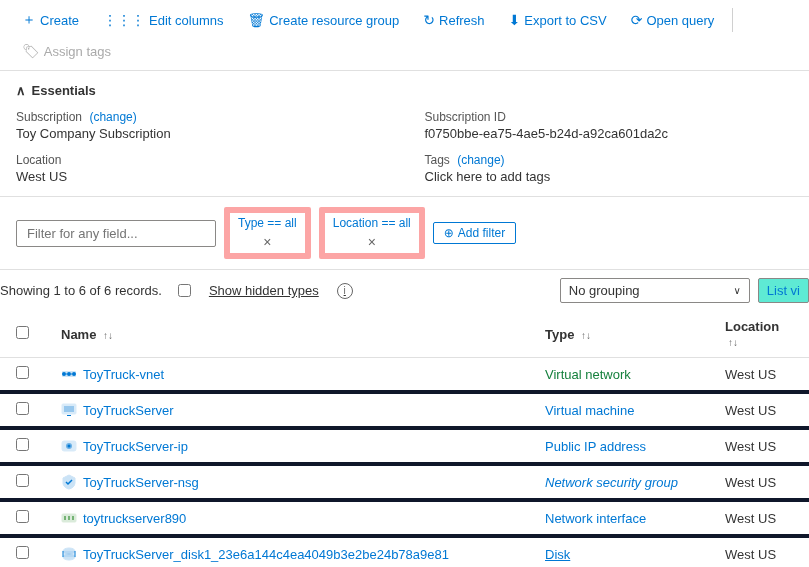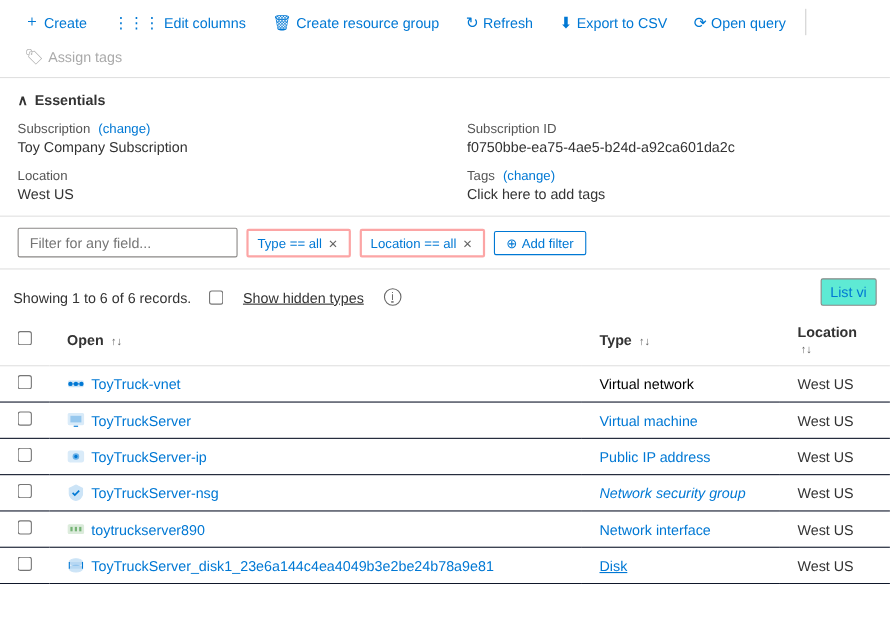--- a/index.html
+++ b/index.html
@@ -66,26 +66,27 @@
       padding: 5px 10px;
       font-size: 13px;
       width: 200px;
       color: #666;
       outline: none;
     }
     .filter-chip {
       display: flex;
       align-items: center;
       gap: 4px;
-      border: 2px solid #fca5a5;
+      border: 6px solid #fca5a5;
       border-radius: 2px;
       padding: 3px 8px;
       font-size: 12px;
       color: #0078d4;
       background: #fff;
+      flex-direction: column;
     }
     .filter-chip .close-btn {
       cursor: pointer;
       font-size: 14px;
       color: #666;
       border: none;
       background: none;
       padding: 0 2px;
     }
     .add-filter-btn {
@@ -96,22 +97,22 @@
       border-radius: 2px;
       padding: 3px 10px;
       font-size: 12px;
       color: #0078d4;
       background: #fff;
       cursor: pointer;
     }
 
     .list-controls {
       display: flex;
-      align-items: flex-end;
-      padding: 8px 12px;
+      align-items: center;
+      padding: 8px 0;
       gap: 16px;
       justify-content: space-between;
     }
     .list-controls-left {
       display: flex;
       align-items: center;
       gap: 16px;
       font-size: 13px;
     }
     .show-hidden {
@@ -157,21 +158,21 @@
       padding: 8px 16px;
       font-weight: 600;
       font-size: 13px;
       border-bottom: 1px solid #e0e0e0;
       color: #333;
       background: #fff;
     }
     .resources-table td {
       padding: 8px 16px;
       font-size: 13px;
-      border-bottom: 1px solid #0f172a;
+      border-bottom: 4px solid #0f172a;
       vertical-align: middle;
     }
     .col-checkbox { width: 32px; }
     .col-name { min-width: 220px; }
     .col-type { width: 180px; }
     .col-location { width: 100px; }
 
     .resource-link {
       color: #0078d4;
       cursor: pointer;
@@ -314,32 +315,36 @@
 <div class="list-controls">
   <div class="list-controls-left">
     <span>Showing 1 to 6 of 6 records.</span>
     <div class="show-hidden">
       <input type="checkbox" style="">
       <span>Show hidden types</span>
       <span class="info-icon">i</span>
     </div>
   </div>
   <div class="list-controls-right">
+    <div class="grouping-dropdown">
+      <span>No grouping</span>
+      <span class="chevron-icon">∨</span>
+    </div>
     <button class="list-view-btn">List vi</button>
   </div>
 </div>
 
 <table class="resources-table">
   <thead>
     <tr>
       <th class="col-checkbox">
         <input type="checkbox" style="">
       </th>
       <th class="col-name">
-        <span>Open</span>
+        <span>Name</span>
         <span class="sort-indicator">↑↓</span>
       </th>
       <th class="col-type">
         <span>Type</span>
         <span class="sort-indicator">↑↓</span>
       </th>
       <th class="col-location">
         <span>Location</span>
         <span class="sort-indicator">↑↓</span>
       </th>
@@ -359,21 +364,21 @@
                 <circle cx="8" cy="8" r="2" fill="#0078d4"></circle>
                 <circle cx="13" cy="8" r="2" fill="#0078d4"></circle>
                 <line x1="5" y1="8" x2="6" y2="8" stroke="#0078d4"></line>
                 <line x1="10" y1="8" x2="11" y2="8" stroke="#0078d4"></line>
               </svg>
             </span>
         <span>ToyTruck-vnet</span>
       </a>
     </td>
     <td class="col-type">
-      <span style="color:#000000;">Virtual network</span>
+      <span style="color:#15803d;">Virtual network</span>
     </td>
     <td class="col-location">
       <span>West US</span>
     </td>
   </tr>
       <tr>
     <td class="col-checkbox">
       <input type="checkbox" style="">
     </td>
     <td class="col-name">

